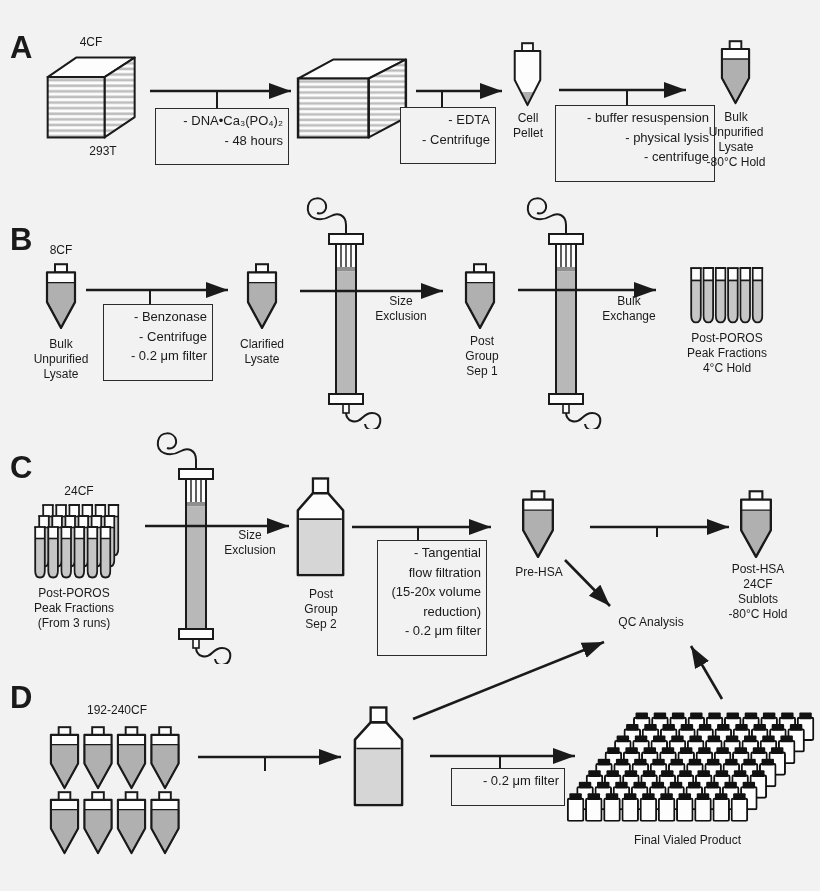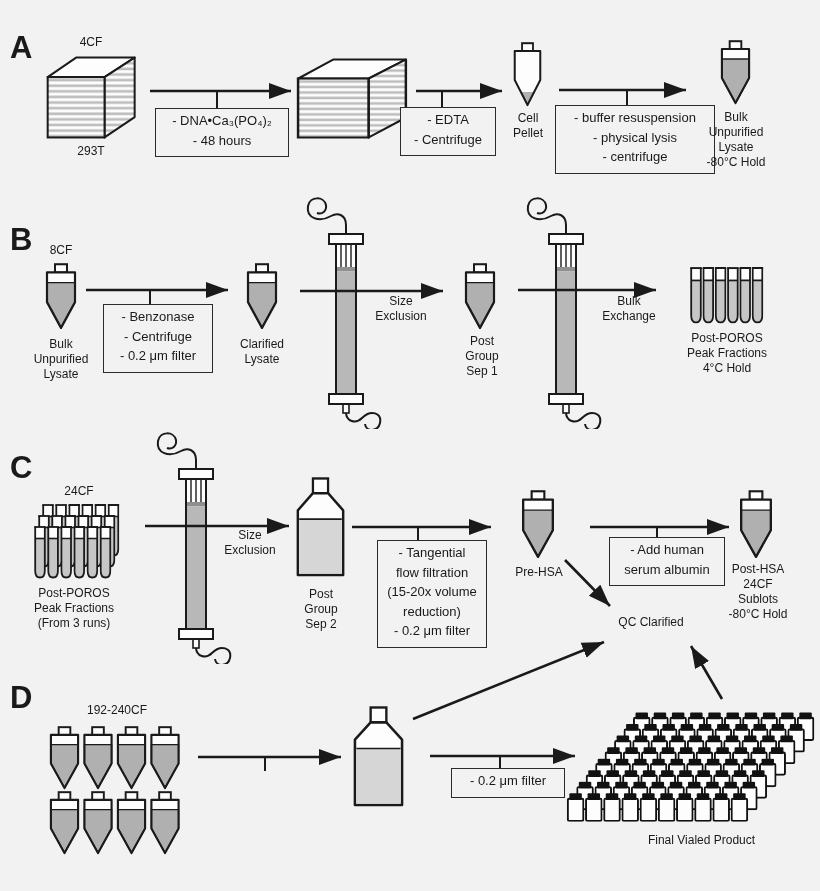--- a/index.html
+++ b/index.html
@@ -2,22 +2,22 @@
 <html><head>
 <meta charset="utf-8">
 <style>
   html,body{margin:0;padding:0;background:#e8e8e8}
   .stage{position:relative;width:820px;height:891px;background:#f2f2f2;overflow:hidden;
          font-family:"Liberation Sans","DejaVu Sans",sans-serif;color:#1a1a1a}
   svg.layer{position:absolute;left:0;top:0}
   .lbl{position:absolute;font-size:12px;line-height:1.26;text-align:center;white-space:pre-line}
   .lbl.la{text-align:center}
   .plabel{position:absolute;font-size:31px;font-weight:700;line-height:1}
-  .pbox{position:absolute;border:1.6px solid #2b2b2b;background:#f2f2f2;padding:2px 5px 6px;
-        font-size:13px;line-height:1.5;white-space:pre-line;text-align:center}
+  .pbox{position:absolute;border:1.6px solid #2b2b2b;background:#f2f2f2;padding:2px 5px 14px;
+        font-size:13px;line-height:1.5;white-space:pre-line;text-align:right}
 </style>
 </head>
 <body>
 
 <div class="stage">
 
 <svg class="layer" width="820" height="891" viewBox="0 0 820 891">
   <defs>
     <marker id="ah" markerUnits="userSpaceOnUse" markerWidth="24" markerHeight="18" refX="22" refY="8.5" orient="auto">
       <path d="M0,0.5 L22,8.5 L0,16.5 Z" fill="#1a1a1a"></path>
@@ -234,21 +234,21 @@
     <line x1="430" y1="756" x2="575" y2="756" marker-end="url(#ah)"></line>
     <line x1="500" y1="756" x2="500" y2="768" stroke-width="2"></line>
     <line x1="565" y1="560" x2="610" y2="606" marker-end="url(#ah)"></line>
     <line x1="413" y1="719" x2="604" y2="642" marker-end="url(#ah)"></line>
     <line x1="722" y1="699" x2="691" y2="646" marker-end="url(#ah)"></line>
   </g>
 </svg>
 
 <div class="plabel" style="left:10px;top:32px">A</div>
 <div class="lbl" style="left:56px;top:35px;width:70px">4CF</div>
-<div class="lbl" style="left:56px;top:144px;width:70px">293T</div>
+<div class="lbl" style="left:68px;top:144px;width:70px">293T</div>
 <div class="pbox" style="left:155px;top:108px;width:122px">- DNA•Ca₃(PO₄)₂
 - 48 hours</div>
 <div class="pbox" style="left:400px;top:107px;width:84px">- EDTA
 - Centrifuge</div>
 <div class="lbl" style="left:495px;top:111px;width:66px">Cell
 Pellet</div>
 <div class="pbox" style="left:555px;top:105px;width:148px">- buffer resuspension
 - physical lysis
 - centrifuge</div>
 <div class="lbl" style="left:691px;top:110px;width:90px">Bulk
@@ -286,26 +286,24 @@
 Exclusion</div>
 <div class="lbl" style="left:293px;top:587px;width:56px">Post
 Group
 Sep 2</div>
 <div class="pbox" style="left:377px;top:540px;width:98px">- Tangential
 flow filtration
 (15-20x volume
 reduction)
 - 0.2 μm filter</div>
 <div class="lbl" style="left:504px;top:565px;width:70px">Pre-HSA</div>
-<div class="pbox" style="left:609px;top:537px;width:104px">- Add human
-serum albumin</div>
 <div class="lbl" style="left:721px;top:562px;width:74px">Post-HSA
 24CF
 Sublots
 -80°C Hold</div>
-<div class="lbl" style="left:606px;top:615px;width:90px">QC Clarified</div>
+<div class="lbl" style="left:606px;top:615px;width:90px">QC Analysis</div>
 
 <div class="plabel" style="left:10px;top:682px">D</div>
 <div class="lbl" style="left:72px;top:703px;width:90px">192-240CF</div>
 <div class="pbox" style="left:451px;top:768px;width:102px">- 0.2 μm filter</div>
-<div class="lbl" style="left:619px;top:833px;width:165px">Final Vialed Product</div>
+<div class="lbl" style="left:605px;top:833px;width:165px">Final Vialed Product</div>
 
 </div>
 
 </body></html>

